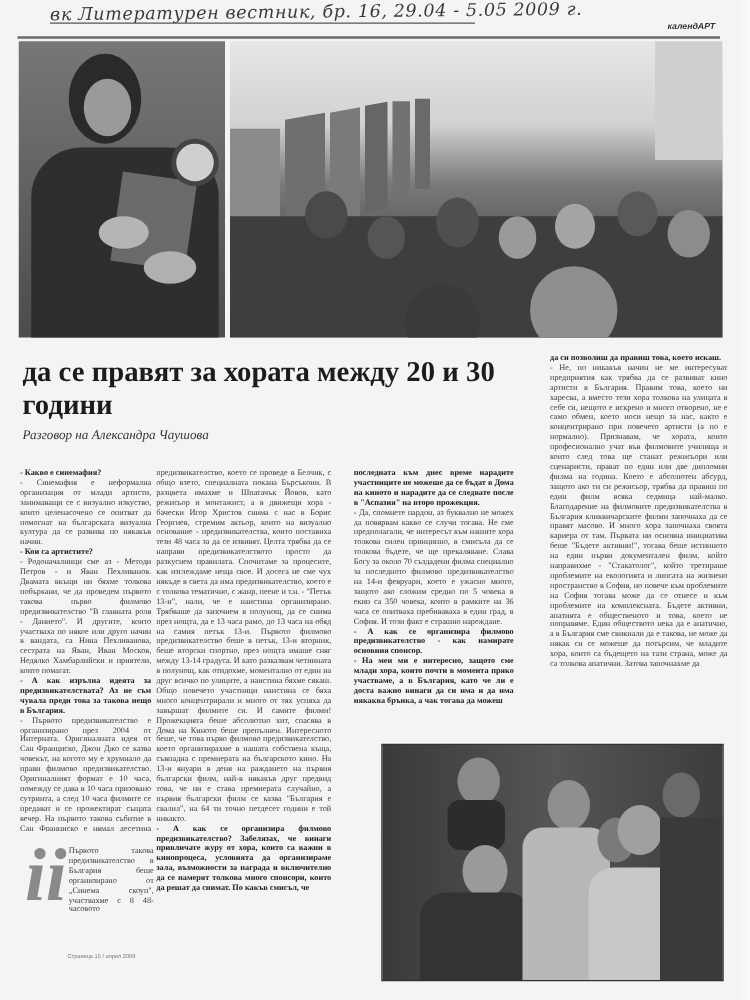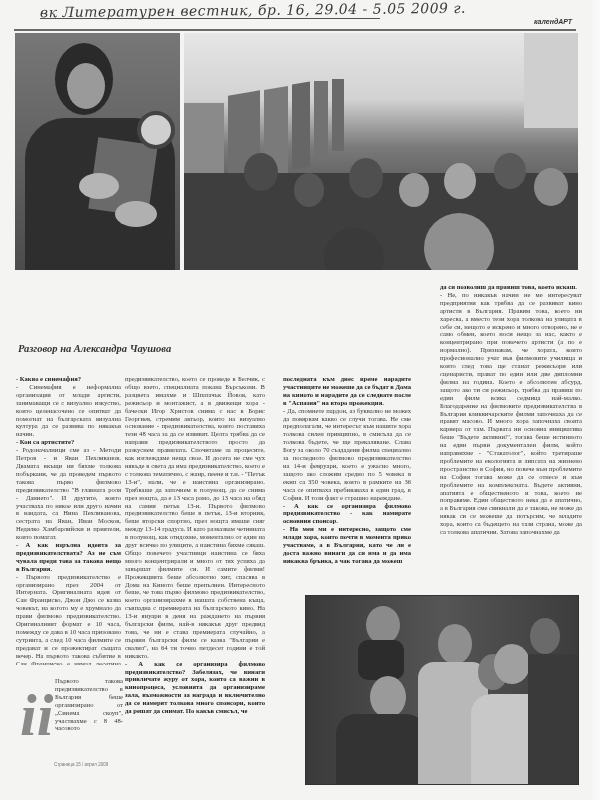--- a/index.html
+++ b/index.html
@@ -49,38 +49,38 @@
   .blob { position:absolute; border-radius:50%; }
   .rect { position:absolute; }
 
   .headline {
     position:absolute; left:18px; top:285px; width:410px;
     font-family:"Liberation Serif", serif; font-weight:bold;
     font-size:23px; line-height:26px; color:#1c1c1c;
   }
   .subline {
     position:absolute; left:18px; top:342px;
-    font-family:"Liberation Serif", serif; font-weight:bold; font-style:italic;
+    font-family:"Liberation Serif", serif; font-weight:normal; font-style:italic;
     font-size:10.5px; line-height:14px; color:#333;
   }
   .col {
     position:absolute;
     font-family:"Liberation Serif", serif;
     font-size:6.6px; line-height:7.9px; color:#3a3a3a;
     text-align:justify; overflow:hidden;
   }
   .col p { margin:0; }
   .col .q { font-weight:bold; color:#222; }
   .col1 { left:16px; top:375px; width:105px; height:290px; }
   .col1b { left:55px; top:677px; width:68px; height:62px; }
   .col2 { left:125px; top:375px; width:140px; height:398px; }
   .col3 { left:283px; top:375px; width:128px; height:210px; }
   .col4 { left:440px; top:283px; width:142px; height:305px; }
   .logo-ii {
-    position:absolute; left:20px; top:685px;
+    position:absolute; left:20px; top:670px;
     font-family:"Liberation Serif", serif; font-style:italic; font-weight:bold;
     font-size:60px; color:#8a8a8a; line-height:60px;
   }
   .footer-caption {
     position:absolute; left:54px; top:762px;
     font-family:"Liberation Sans", sans-serif; font-size:4.5px; color:#777;
   }
   .scan-edge {
     position:absolute; right:0; top:0; width:10px; height:800px;
     background:linear-gradient(90deg,rgba(255,255,255,0),#fafafa);
@@ -118,20 +118,21 @@
   <div class="blob" style="left:215px;top:140px;width:30px;height:34px;background:#9a9a9a;"></div>
   <div class="blob" style="left:260px;top:130px;width:32px;height:36px;background:#a5a5a5;"></div>
   <div class="blob" style="left:310px;top:120px;width:32px;height:36px;background:#595959;"></div>
   <div class="blob" style="left:350px;top:135px;width:34px;height:38px;background:#8c8c8c;"></div>
   <div class="blob" style="left:240px;top:180px;width:70px;height:70px;background:#8f8f8f;"></div>
   <div class="blob" style="left:140px;top:195px;width:60px;height:60px;background:#3a3a3a;"></div>
   <div class="rect" style="left:340px;top:0;width:54px;height:95px;background:#cfcfcf;"></div>
 </div>
 
 <div class="headline">
+  <div>да се правят за хората между 20 и 30 години</div>
 </div>
 <div class="subline">
   <div>Разговор на Александра Чаушова</div>
 </div>
 
 <div class="col col1">
     <p class="q">- Какво е синемафия?</p>
     <p class="a">- Синемафия е неформална организация от млади артисти, занимаващи се с визуално изкуство, които целенасочено се опитват да помогнат на българската визуална култура да се развива по някакъв начин.</p>
     <p class="q">- Кои са артистите?</p>
     <p class="a">- Родоначалници сме аз - Методи Петров - и Яван Пехливанов. Двамата вкъщи ни бяхме толкова побъркани, че да проведем първото такова първо филмово предизвикателство "В главната роля - Данието". И другите, които участваха по някое или друго начин в вандата, са Нина Пехливанова, сестрата на Яван, Иван Москов, Недялко Хамбарлийски и приятели, които помагат.</p>

